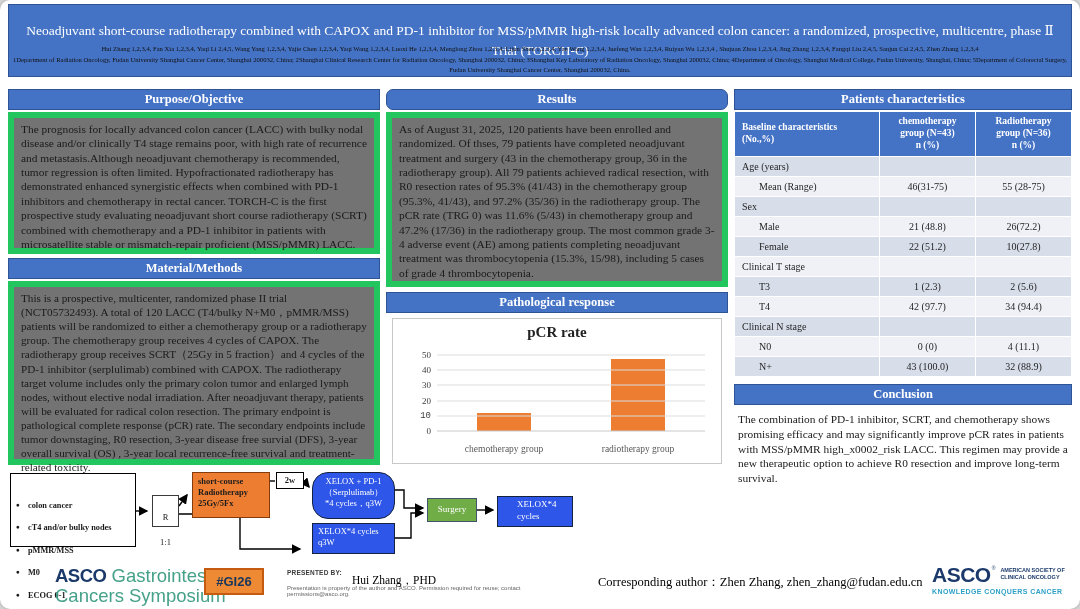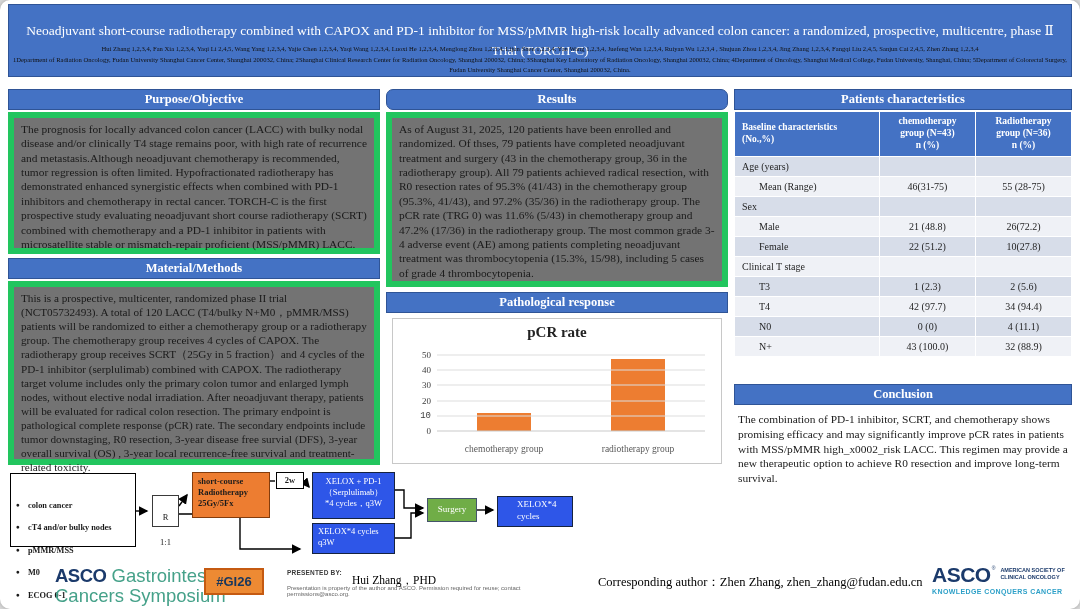--- a/index.html
+++ b/index.html
@@ -181,20 +181,25 @@
         </tr>
       <tr>
           <td class="c1 ind">T3</td>
           <td class="num">1 (2.3)</td>
           <td class="num">2 (5.6)</td>
         </tr>
       <tr>
           <td class="c1 ind">T4</td>
           <td class="num">42 (97.7)</td>
           <td class="num">34 (94.4)</td>
+        </tr>
+      <tr>
+          <td class="c1">Clinical N stage</td>
+          <td class="num"></td>
+          <td class="num"></td>
         </tr>
       <tr>
           <td class="c1 ind">N0</td>
           <td class="num">0 (0)</td>
           <td class="num">4 (11.1)</td>
         </tr>
       <tr>
           <td class="c1 ind">N+</td>
           <td class="num">43 (100.0)</td>
           <td class="num">32 (88.9)</td>
@@ -232,21 +237,21 @@
       </ul>
     </div>
     <div class="fbox rbox" style="white-space: pre-line;">
       <div>R</div>
       <div>1:1</div>
     </div>
     <div class="fbox scrt" style="white-space: pre-line;">short-course
 Radiotherapy
 25Gy/5Fx</div>
     <div class="fbox gap2w" style="white-space: pre-line;">2w</div>
-    <div class="fbox bluebox blue1" style="white-space: pre-line;">XELOX + PD-1
+    <div class="fbox bluebox blue1" style="white-space: pre-line; border-radius: 16px;">XELOX + PD-1
 （Serplulimab）
 *4 cycles，q3W</div>
     <div class="fbox bluebox blue2" style="white-space: pre-line;">XELOX*4 cycles
 q3W</div>
     <div class="fbox surg" style="white-space: pre-line;">Surgery</div>
     <div class="fbox bluebox adjv" style="white-space: pre-line;">XELOX*4
 cycles</div>
   </div>
 
   <div class="gi-logo">

